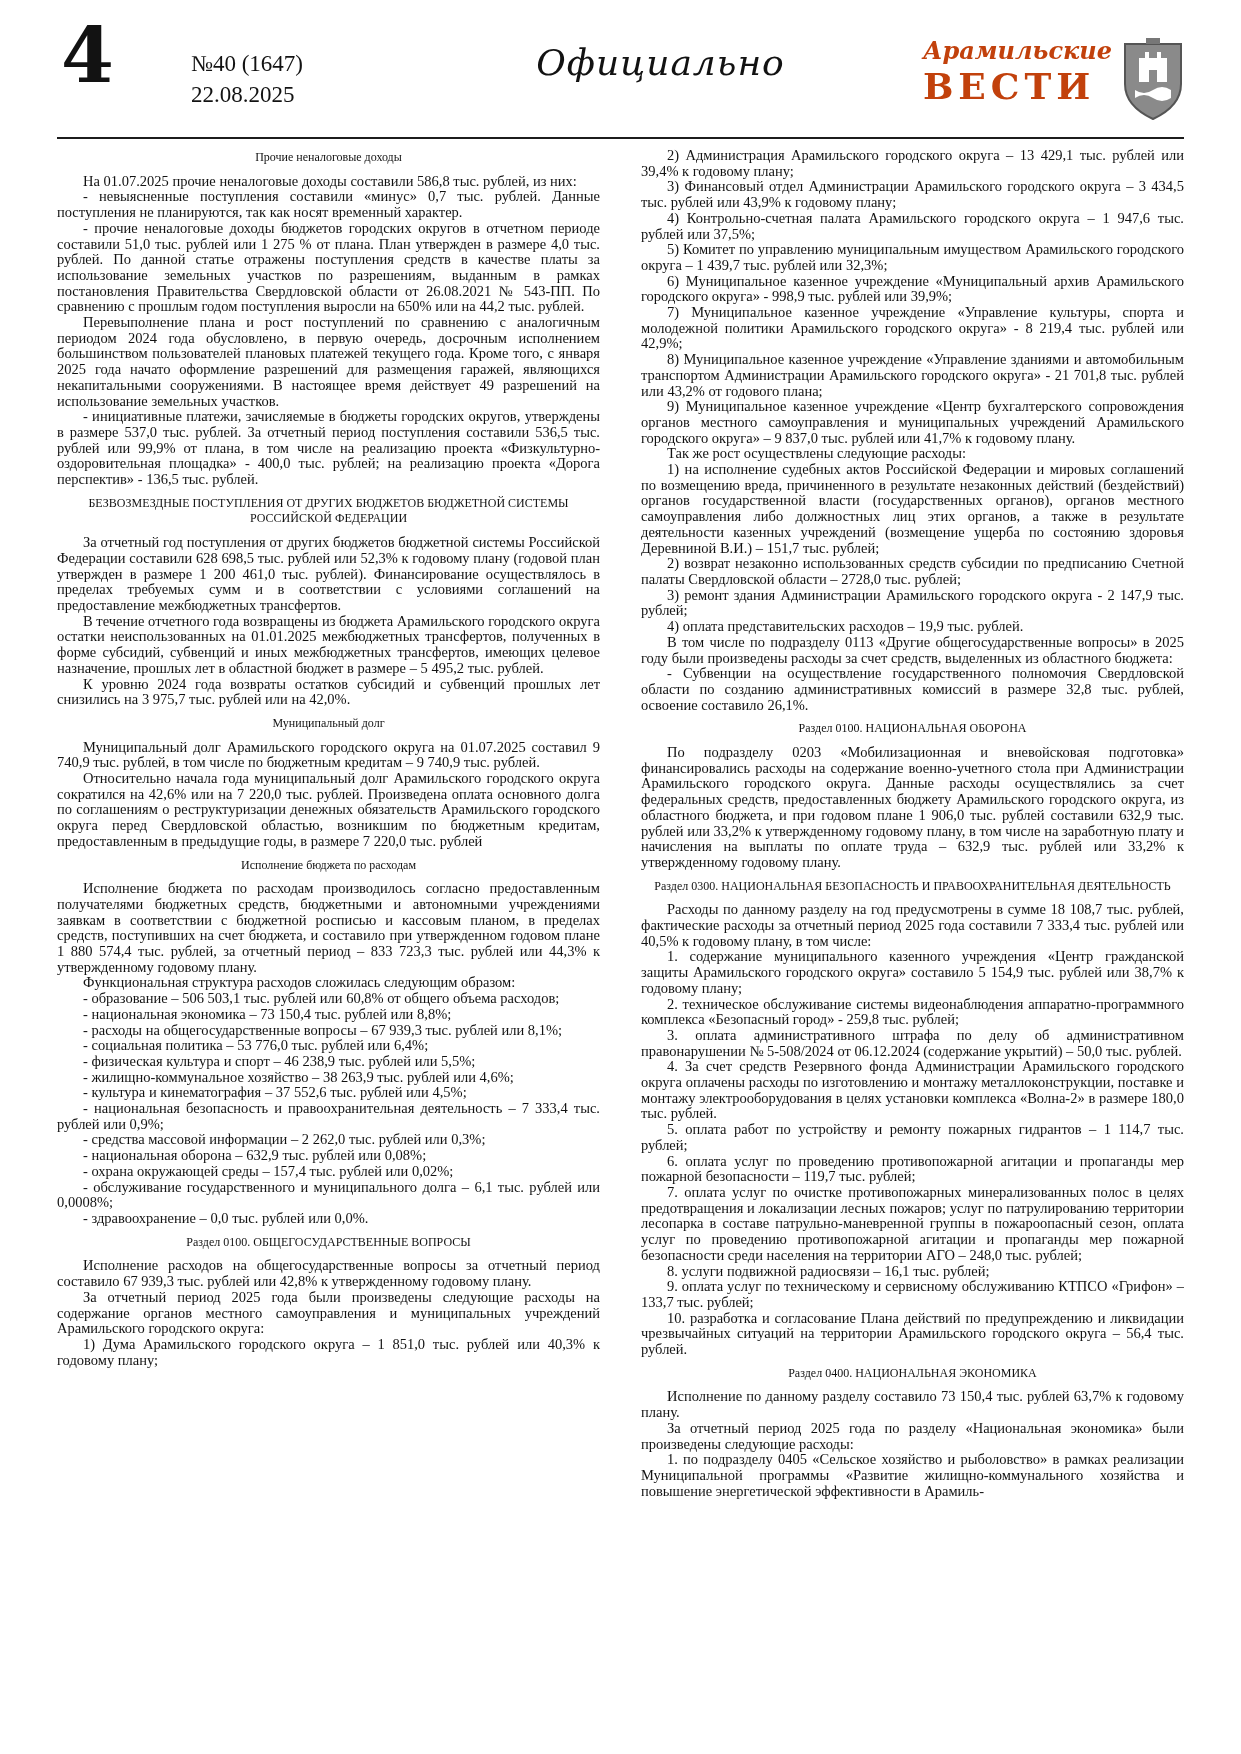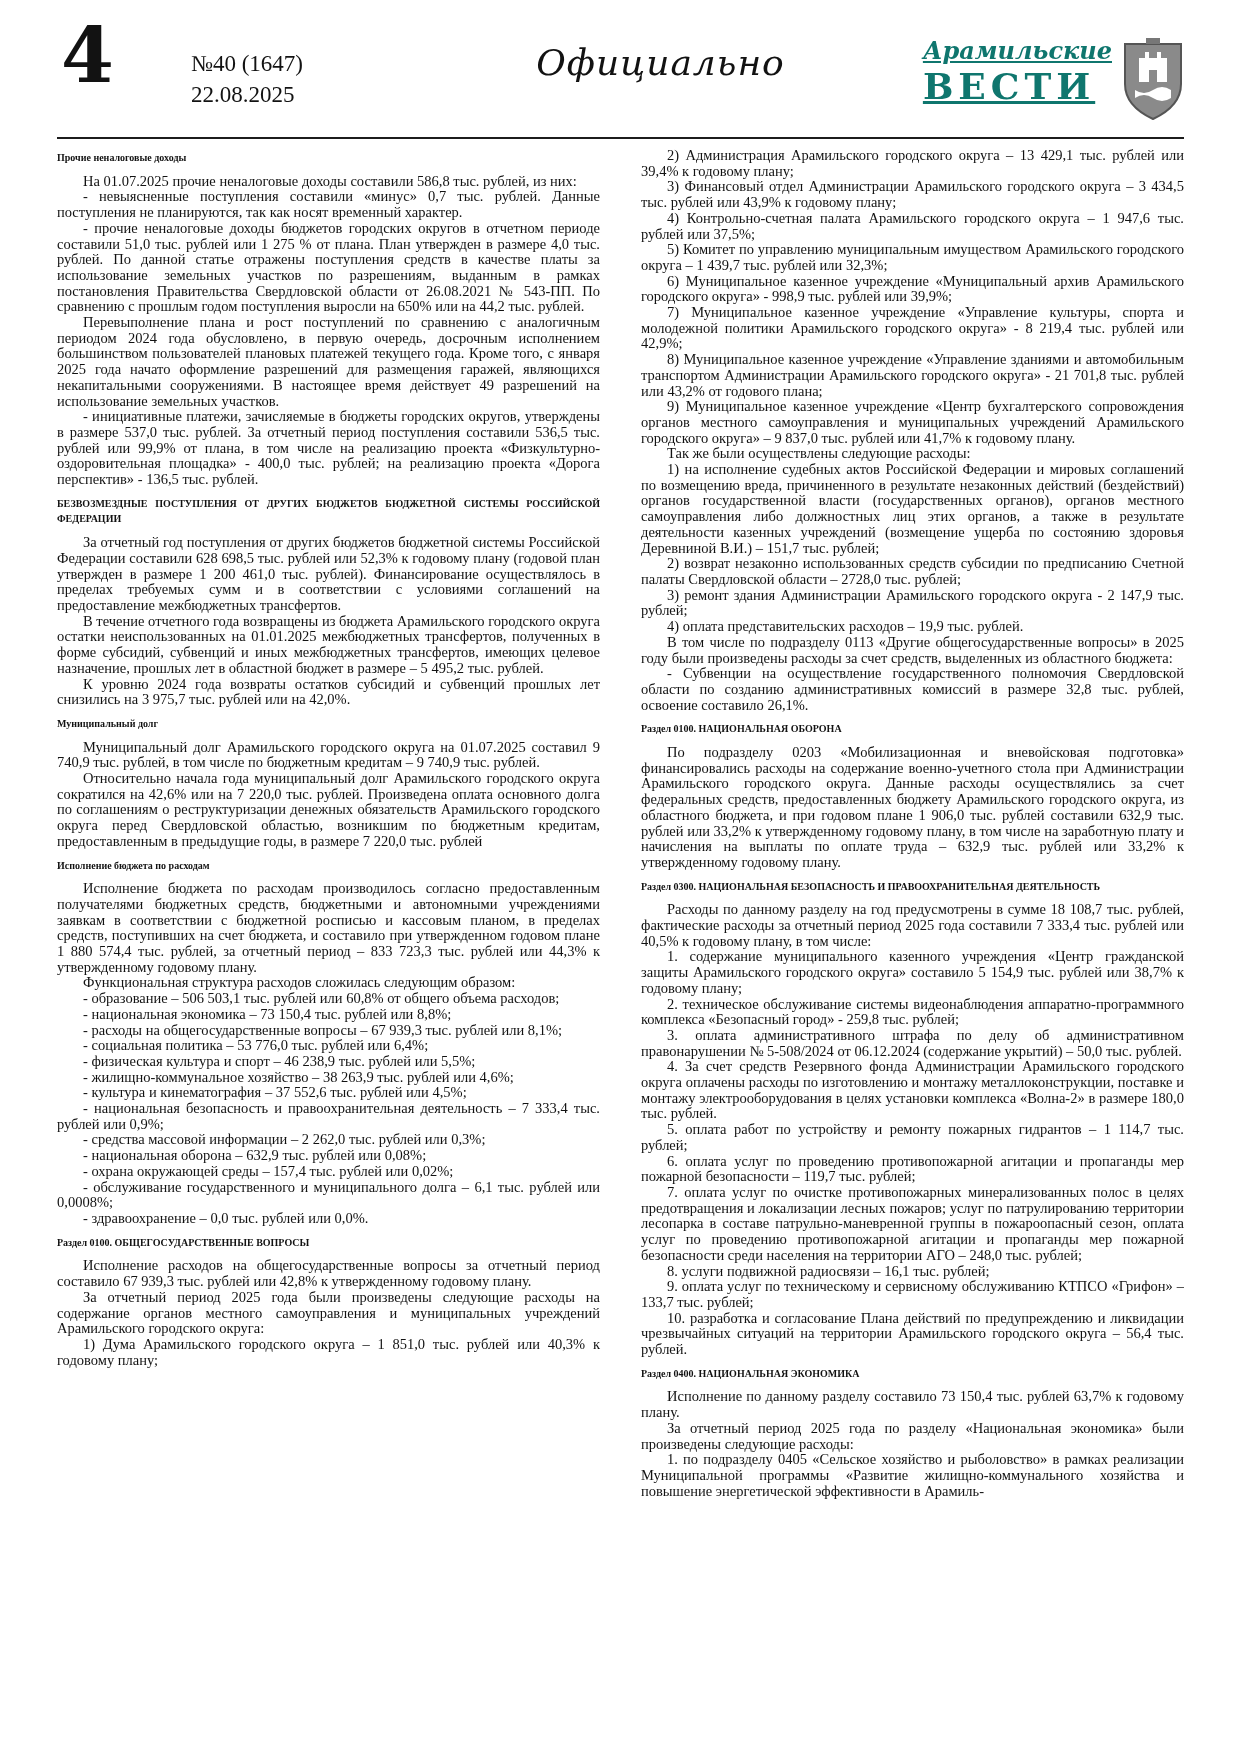--- a/index.html
+++ b/index.html
@@ -11,35 +11,35 @@
   .masthead { position:absolute; left:57px; top:34px; width:1127px; height:98px; }
   .page-number {
     position:absolute; left:4px; top:-16px;
     font-family:"DejaVu Serif", serif; font-weight:700; font-size:76px; line-height:1;
   }
   .issue-block { position:absolute; left:134px; top:14px; font-size:23px; line-height:31px; }
   .section-title {
     position:absolute; left:40px; width:100%; top:8px; text-align:center;
     font-family:"DejaVu Serif", serif; font-style:italic; font-size:36px; letter-spacing:1px;
   }
-  .brand { position:absolute; right:0; top:4px; display:flex; align-items:flex-start; gap:10px; color:#0f766e;text-decoration:underline; }
+  .brand { position:absolute; right:0; top:4px; display:flex; align-items:flex-start; gap:10px; color:#c2410c; }
   .brand-text { text-align:left; }
   .brand-line1 { font-family:"DejaVu Serif", serif; font-style:italic; font-weight:700; font-size:24px; line-height:26px; }
   .brand-line2 { font-family:"DejaVu Serif", serif; font-weight:700; font-size:36px; line-height:44px; letter-spacing:5px; }
   .crest { width:62px; height:84px; }
   .rule { position:absolute; left:57px; width:1127px; top:137px; border-top:2px solid #1c1c1c; }
   .columns {
     position:absolute; left:57px; top:148px; width:1127px; height:1568px;
     display:flex; gap:41px; overflow:hidden;
     font-size:14.5px; line-height:15.7px; text-align:justify;
     hyphens:auto; -webkit-hyphens:auto;
   }
   .col { width:543px; }
   .pp { margin:0; text-indent:26px; }
-  .hd { font-weight:700; font-size:10px; margin:8px 0 8px; }
+  .hd { text-align:center; font-weight:400; font-size:12px; margin:8px 0 8px; }
   .hd:first-child { margin-top:2px; }
 </style>
 </head>
 <body>
 
 <div class="sheet">
 
   <header class="masthead">
     <div class="page-number">4</div>
     <div class="issue-block">
@@ -102,21 +102,21 @@
       </section>
     <section class="col" id="col-right">
         <p class="pp">2) Администрация Арамильского городского округа – 13 429,1 тыс. рублей или 39,4% к годовому плану;</p>
         <p class="pp">3) Финансовый отдел Администрации Арамильского городского округа – 3 434,5 тыс. рублей или 43,9% к годовому плану;</p>
         <p class="pp">4) Контрольно-счетная палата Арамильского городского округа – 1 947,6 тыс. рублей или 37,5%;</p>
         <p class="pp">5) Комитет по управлению муниципальным имуществом Арамильского городского округа – 1 439,7 тыс. рублей или 32,3%;</p>
         <p class="pp">6) Муниципальное казенное учреждение «Муниципальный архив Арамильского городского округа» - 998,9 тыс. рублей или 39,9%;</p>
         <p class="pp">7) Муниципальное казенное учреждение «Управление культуры, спорта и молодежной политики Арамильского городского округа» - 8 219,4 тыс. рублей или 42,9%;</p>
         <p class="pp">8) Муниципальное казенное учреждение «Управление зданиями и автомобильным транспортом Администрации Арамильского городского округа» - 21 701,8 тыс. рублей или 43,2% от годового плана;</p>
         <p class="pp">9) Муниципальное казенное учреждение «Центр бухгалтерского сопровождения органов местного самоуправления и муниципальных учреждений Арамильского городского округа» – 9 837,0 тыс. рублей или 41,7% к годовому плану.</p>
-        <p class="pp">Так же были осуществлены следующие расходы:</p>
+        <p class="pp">Так же рост осуществлены следующие расходы:</p>
         <p class="pp">1) на исполнение судебных актов Российской Федерации и мировых соглашений по возмещению вреда, причиненного в результате незаконных действий (бездействий) органов государственной власти (государственных органов), органов местного самоуправления либо должностных лиц этих органов, а также в результате деятельности казенных учреждений (возмещение ущерба по состоянию здоровья Деревниной В.И.) – 151,7 тыс. рублей;</p>
         <p class="pp">2) возврат незаконно использованных средств субсидии по предписанию Счетной палаты Свердловской области – 2728,0 тыс. рублей;</p>
         <p class="pp">3) ремонт здания Администрации Арамильского городского округа - 2 147,9 тыс. рублей;</p>
         <p class="pp">4) оплата представительских расходов – 19,9 тыс. рублей.</p>
         <p class="pp">В том числе по подразделу 0113 «Другие общегосударственные вопросы» в 2025 году были произведены расходы за счет средств, выделенных из областного бюджета:</p>
         <p class="pp">- Субвенции на осуществление государственного полномочия Свердловской области по созданию административных комиссий в размере 32,8 тыс. рублей, освоение составило 26,1%.</p>
         <h3 class="hd">Раздел 0100. НАЦИОНАЛЬНАЯ ОБОРОНА</h3>
         <p class="pp">По подразделу 0203 «Мобилизационная и вневойсковая подготовка» финансировались расходы на содержание военно-учетного стола при Администрации Арамильского городского округа. Данные расходы осуществлялись за счет федеральных средств, предоставленных бюджету Арамильского городского округа, из областного бюджета, и при годовом плане 1 906,0 тыс. рублей составили 632,9 тыс. рублей или 33,2% к утвержденному годовому плану, в том числе на заработную плату и начисления на выплаты по оплате труда – 632,9 тыс. рублей или 33,2% к утвержденному годовому плану.</p>
         <h3 class="hd">Раздел 0300. НАЦИОНАЛЬНАЯ БЕЗОПАСНОСТЬ И ПРАВООХРАНИТЕЛЬНАЯ ДЕЯТЕЛЬНОСТЬ</h3>
         <p class="pp">Расходы по данному разделу на год предусмотрены в сумме 18 108,7 тыс. рублей, фактические расходы за отчетный период 2025 года составили 7 333,4 тыс. рублей или 40,5% к годовому плану, в том числе:</p>

